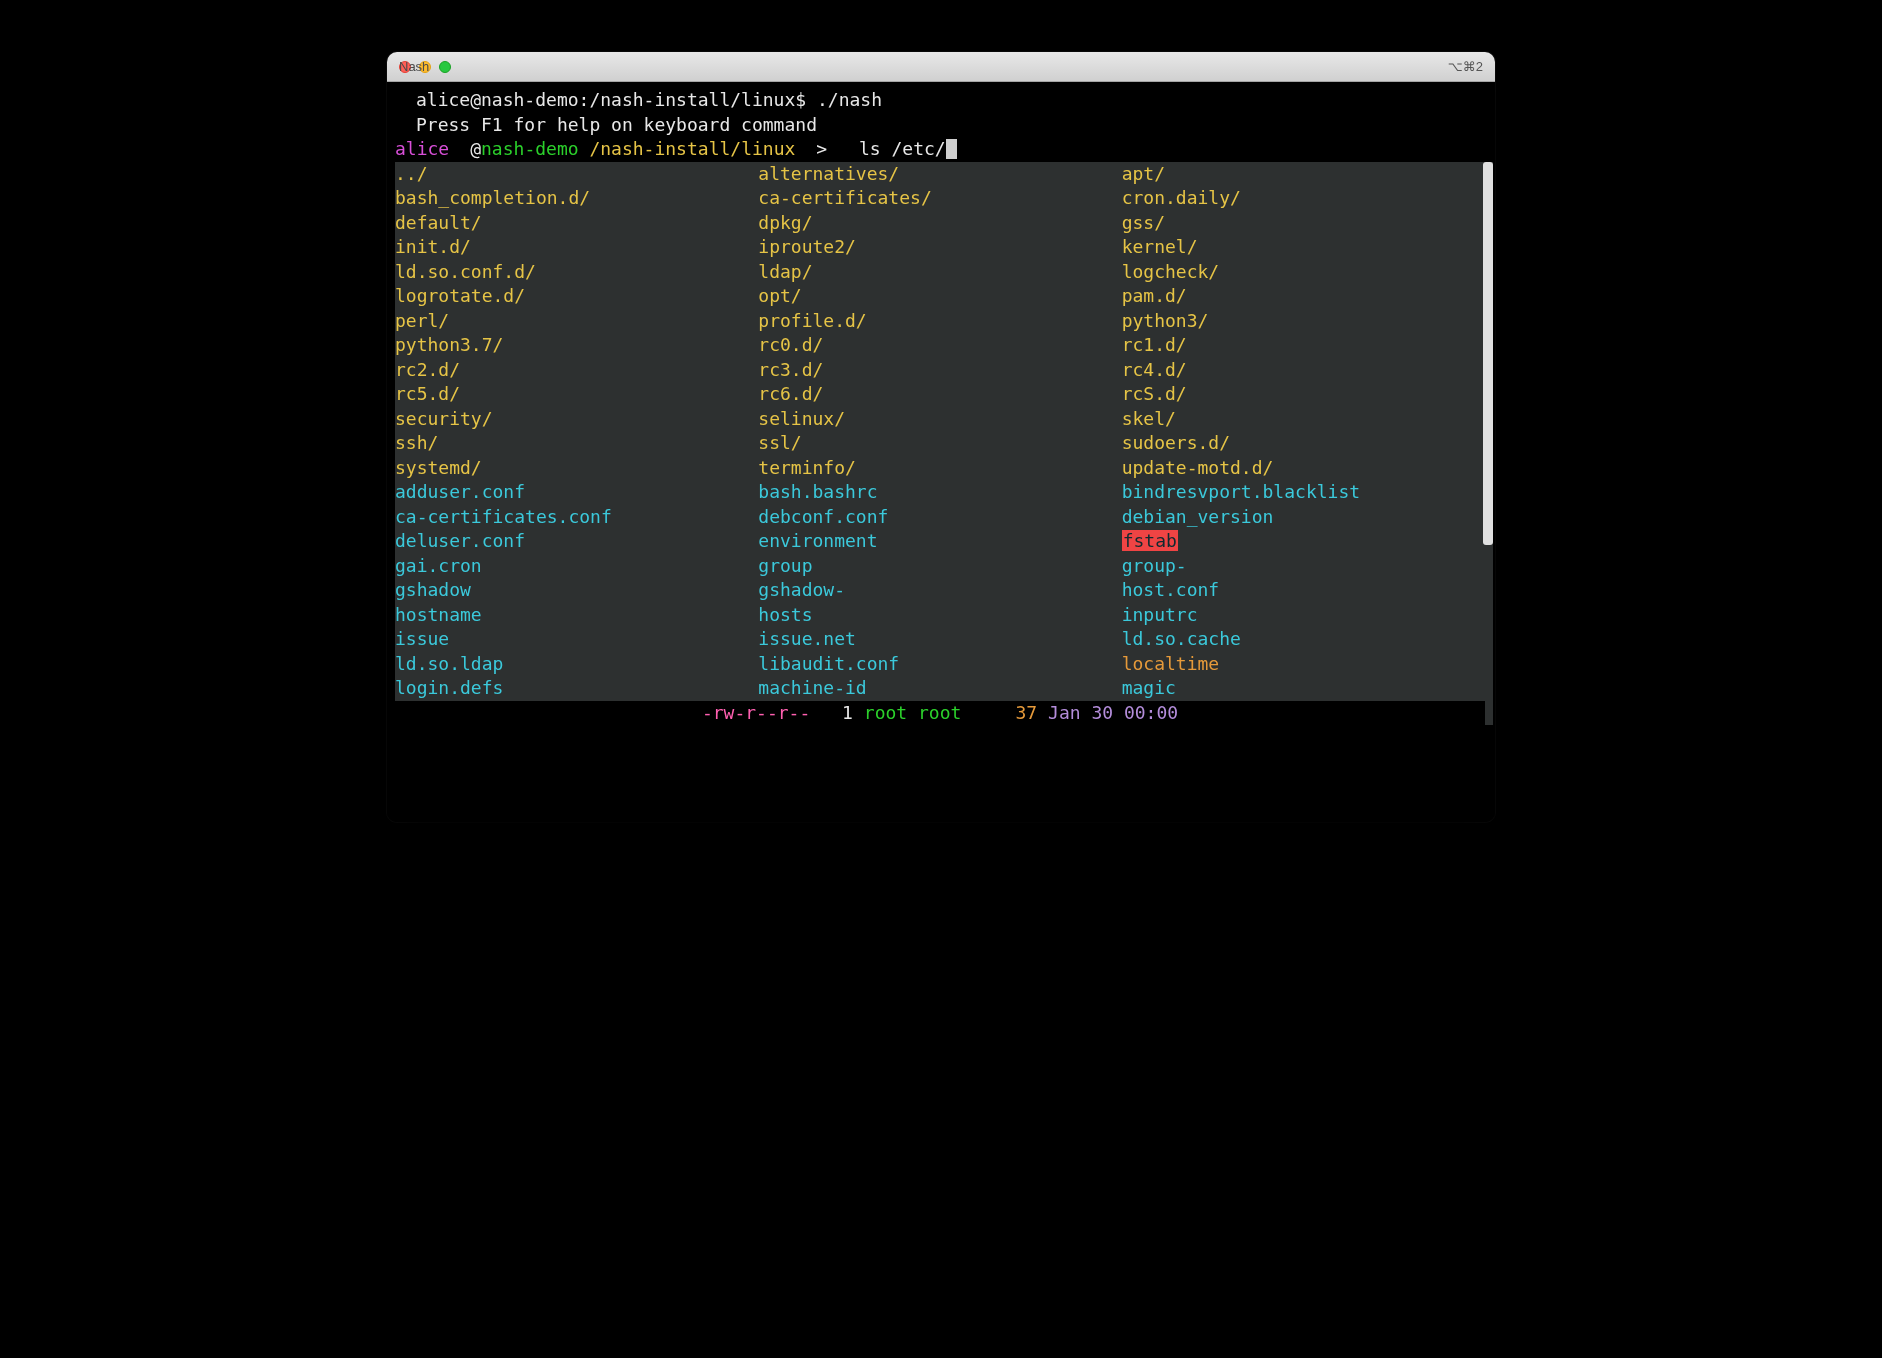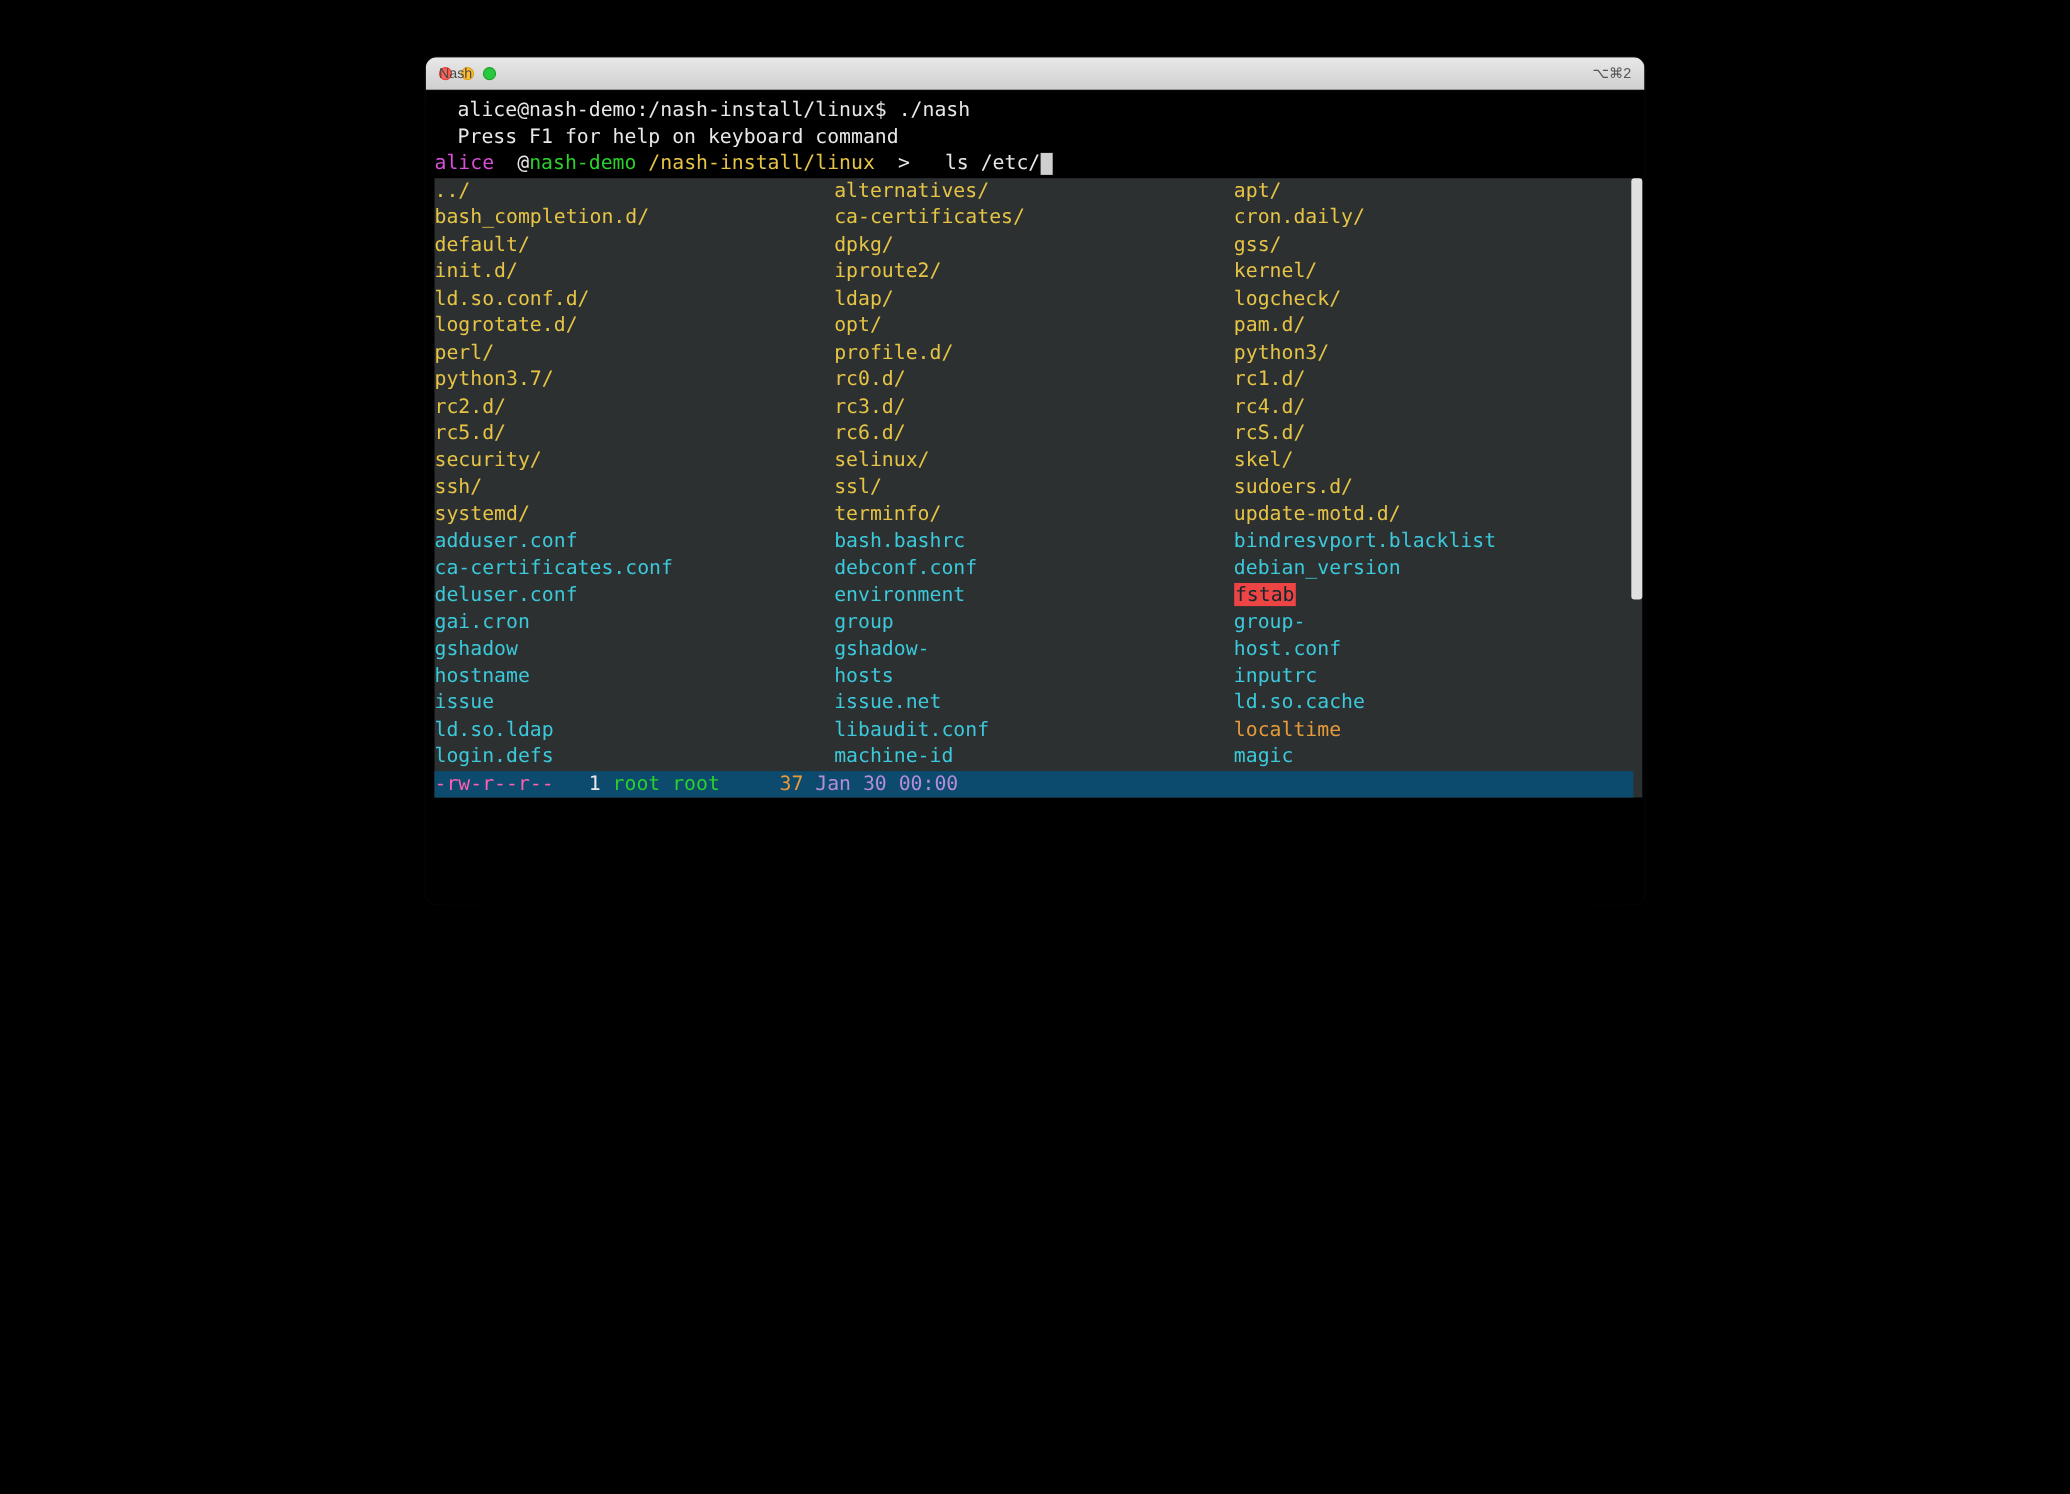--- a/index.html
+++ b/index.html
@@ -76,23 +76,24 @@
     display: grid;
     grid-template-columns: 1fr 1fr 1fr;
   }
   .cols3 > div { white-space: pre; }
   .sel {
     background: #ef4444;
     color: #0e2a30;
     padding: 0 1px;
   }
   .status {
-    background: #0c4a6e;
+    background: #000000;
     white-space: pre;
     padding: 0 0 0 0;
+    text-align: center;
   }
   .pink { color: #ff5fb0; }
   .scrollbar {
     position: absolute;
     right: 0; top: 0;
     width: 10px;
     height: 68%;
     background: #e0e0e0;
     border-radius: 3px;
   }

